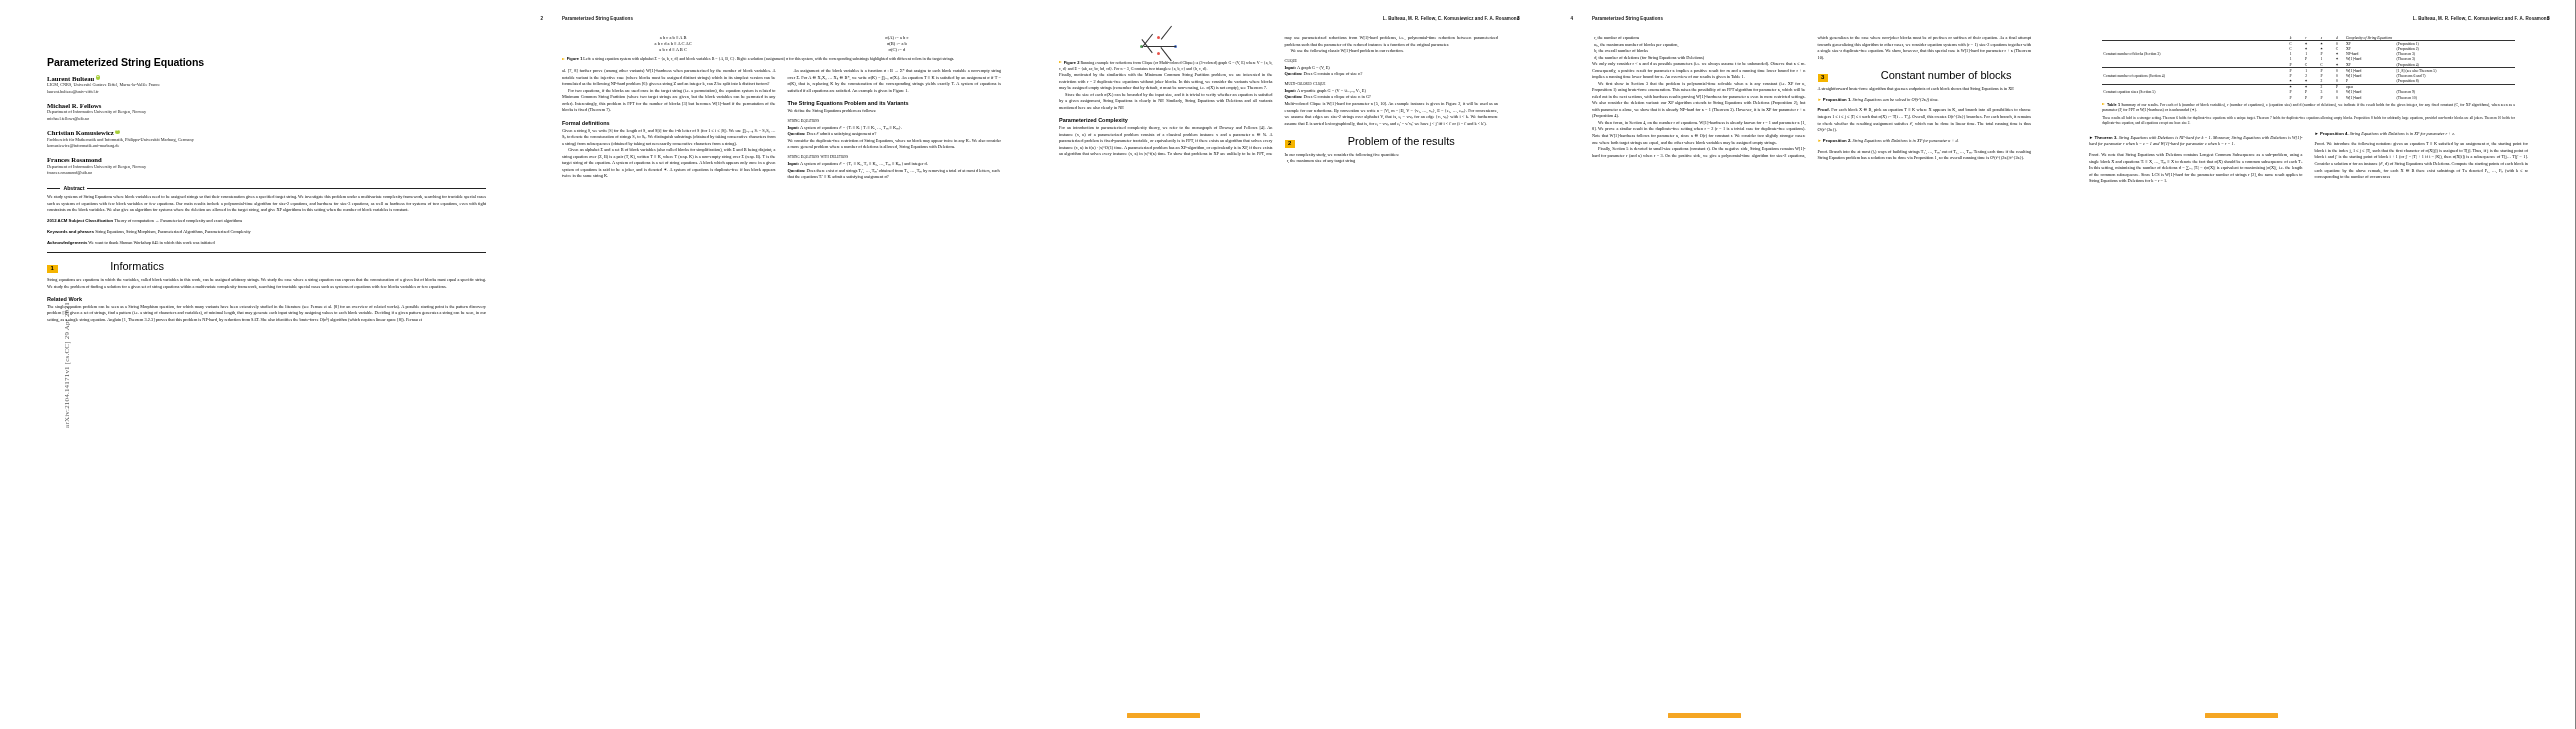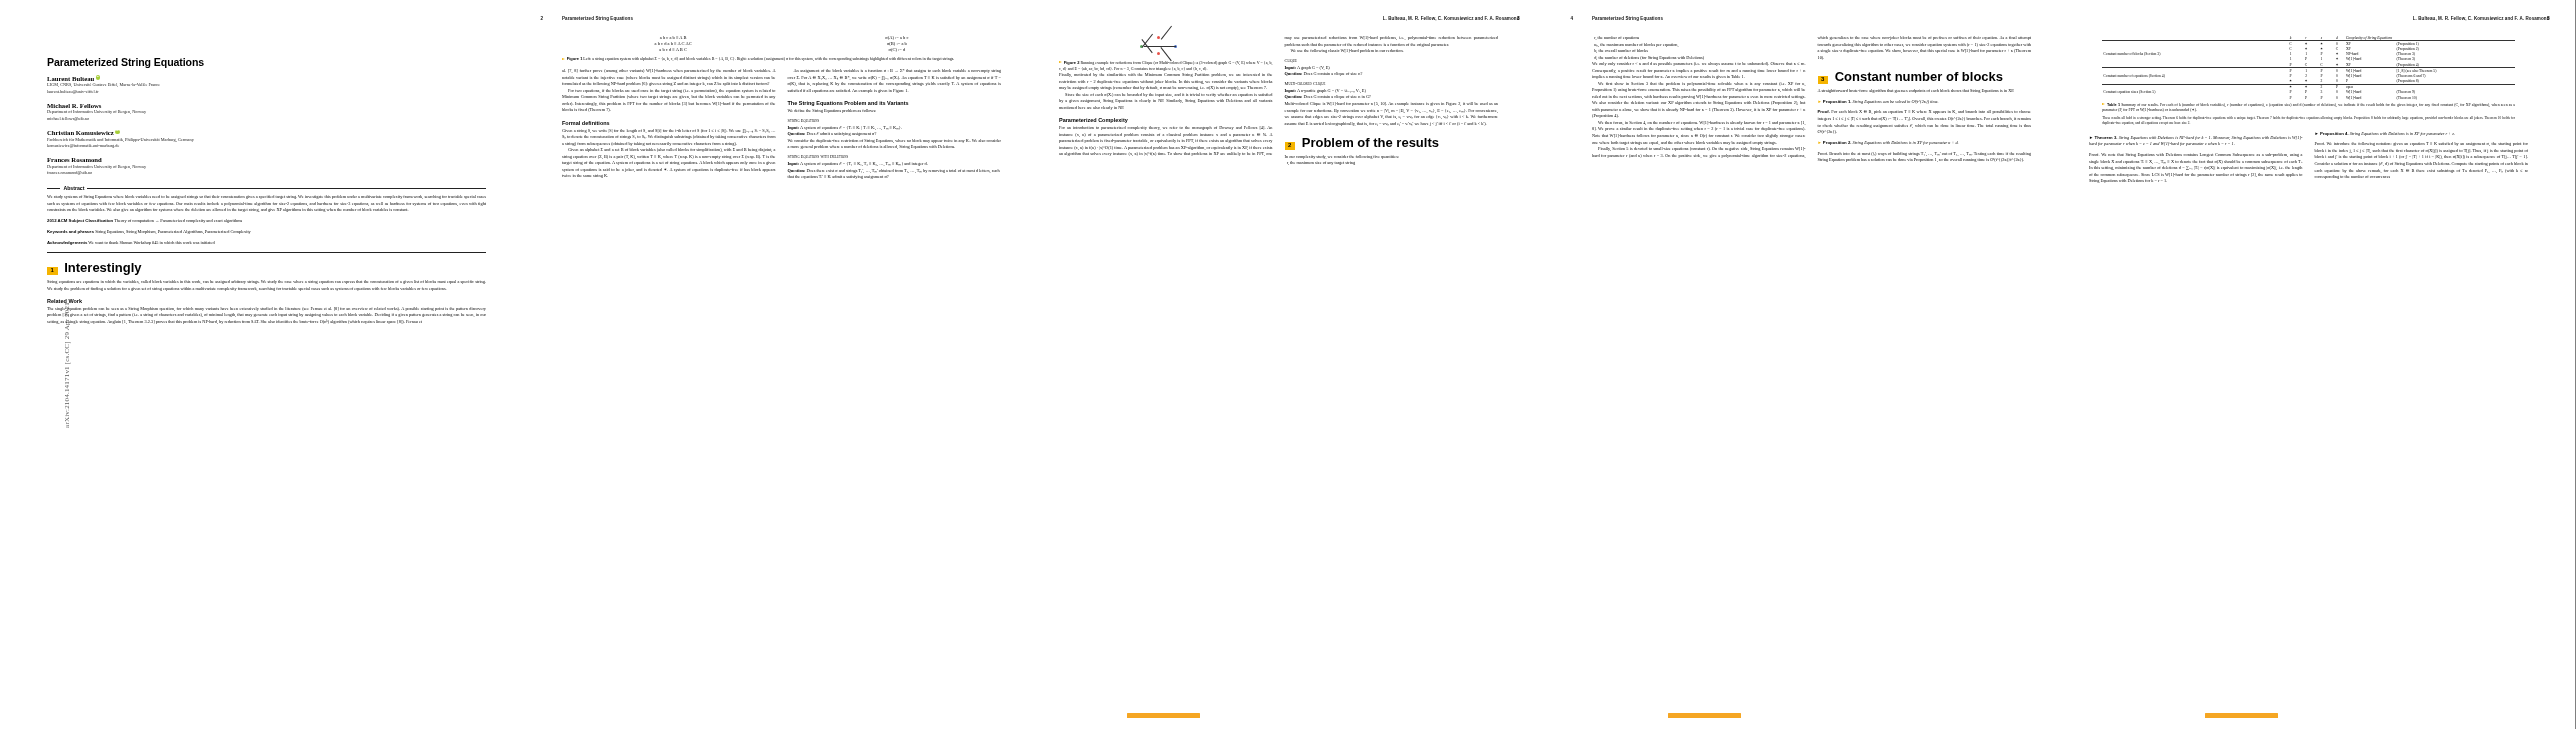--- a/index.html
+++ b/index.html
@@ -34,21 +34,21 @@
   .abs-rule .lbl{font-family:"Liberation Sans",sans-serif;font-weight:700;font-size:5.2px;}
   .abs-body{font-size:4.3px;line-height:1.52;text-align:justify;}
   .meta-item{font-size:4.3px;line-height:1.52;text-align:justify;margin-top:4.3px;}
   .meta-item b{font-family:"Liberation Sans",sans-serif;font-size:4.3px;}
   .abs-end{height:0.6px;background:#222;margin-top:5.5px;}
 
   
   .sec{display:flex;align-items:baseline;gap:6.7px;margin:8px 0 3.6px 0;}
   .secnum{background:#f5b400;color:#000;font-family:"Liberation Sans",sans-serif;font-weight:700;font-size:6px;
           padding:0.6px 3.6px;line-height:1.25;}
-  .sectitle{font-family:"Liberation Sans",sans-serif;font-weight:700;font-size:13px;}
+  .sectitle{font-family:"Liberation Sans",sans-serif;font-weight:400;font-size:11px;margin-left:46px;}
   .subsec{font-family:"Liberation Sans",sans-serif;font-weight:700;font-size:5.5px;margin:6px 0 1.8px 0;}
   .para{font-size:4.3px;line-height:1.52;text-align:justify;text-indent:0;}
   .para + .para{text-indent:6px;}
   .para.noind{text-indent:0;}
   i,em{font-style:italic;}
 
   
   .body1{position:absolute;left:47px;right:29px;top:39px;}
   .cols{column-count:2;column-gap:12px;}
 
@@ -134,21 +134,21 @@
         <span>String Equations, String Morphism, Parameterized Algorithms, Parameterized Complexity</span>
       </div>
       <div class="meta-item">
         <b>Acknowledgements</b>
         <span>We want to thank Shonan Workshop 045 in which this work was initiated</span>
       </div>
       <div class="abs-end"></div>
 
       <div class="sec">
         <span class="secnum">1</span>
-        <span class="sectitle">Interestingly</span>
+        <span class="sectitle">Informatics</span>
       </div>
       <div class="para noind">String equations are equations in which the variables, called block variables in this work, can be assigned arbitrary strings. We study the case where a string equation can express that the concatenation of a given list of blocks must equal a specific string. We study the problem of finding a solution for a given set of string equations within a multivariate complexity framework, searching for tractable special cases such as systems of equations with few blocks variables or few equations.</div>
       <div class="subsec">Related Work</div>
       <div class="para noind">The single-equation problem can be seen as a String Morphism question, for which many variants have been extensively studied in the literature (see Fernau et al. [8] for an overview of related works). A possible starting point is the pattern discovery problem [1]: given a set of strings, find a pattern (i.e. a string of characters and variables), of minimal length, that may generate each input string by assigning values to each block variable. Deciding if a given pattern generates a string can be seen, in our setting, as a single string equation. Angluin [1, Theorem 3.2.3] proves that this problem is NP-hard, by reduction from SAT. She also identifies the brute-force O(nᵏ) algorithm (which requires linear space [8]). Fernau et</div>
     </div>
   </div>
 
   <div class="page">
     <div class="folio l">2</div>
     <div class="runhead" style="left:47px;">Parameterized String Equations</div>

